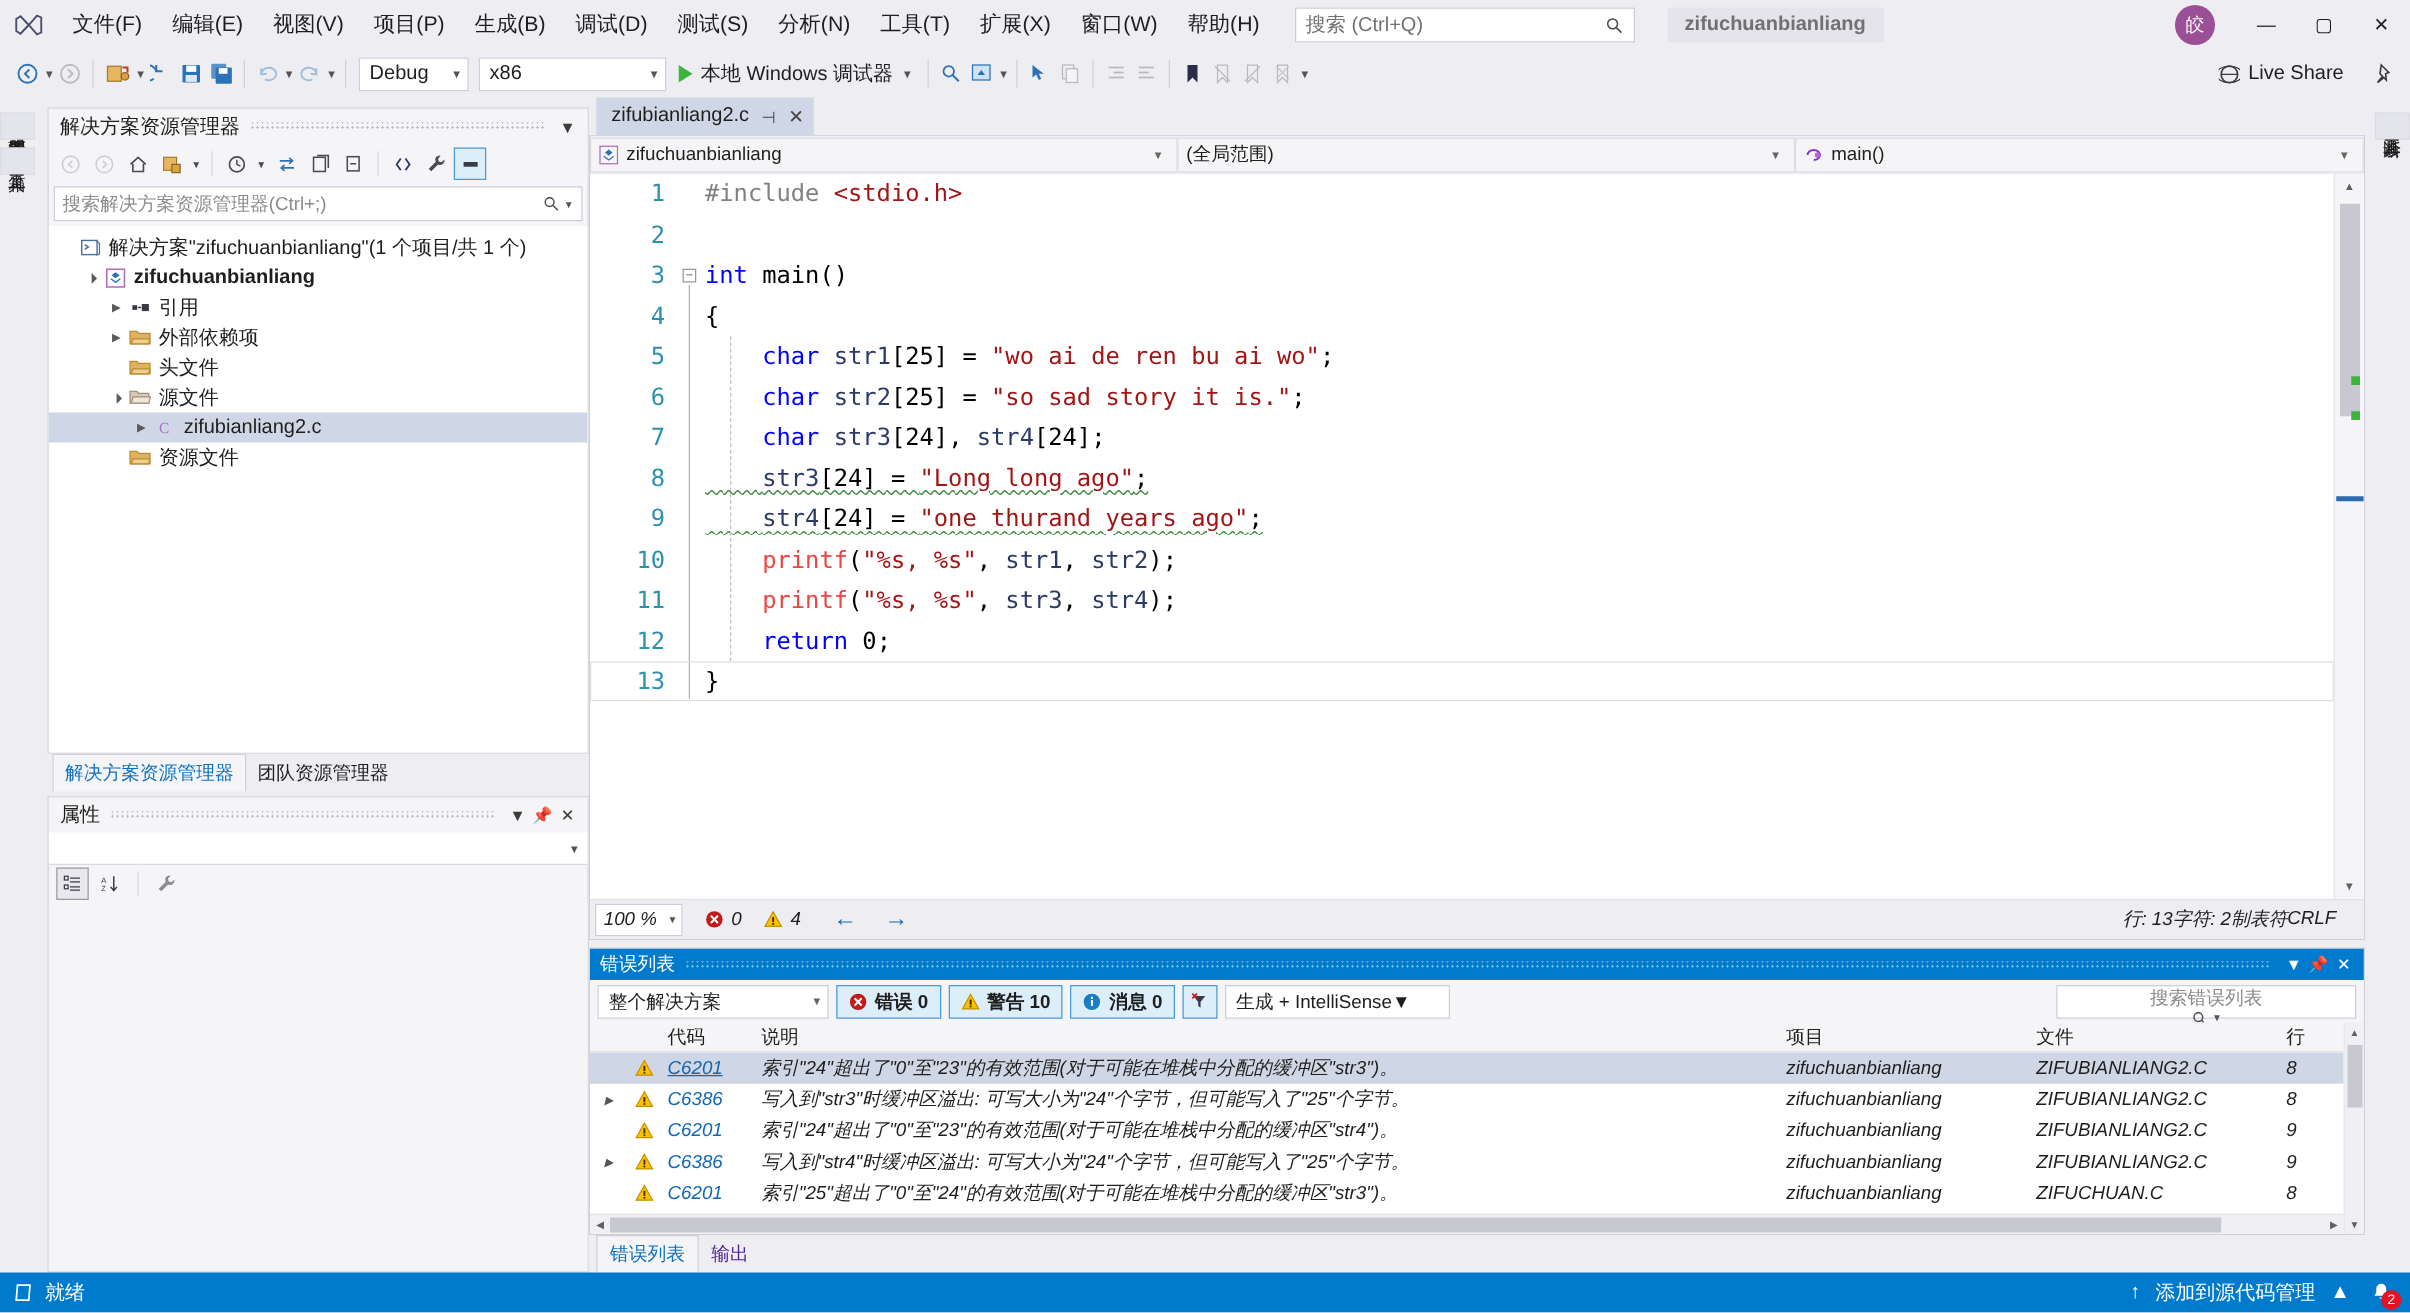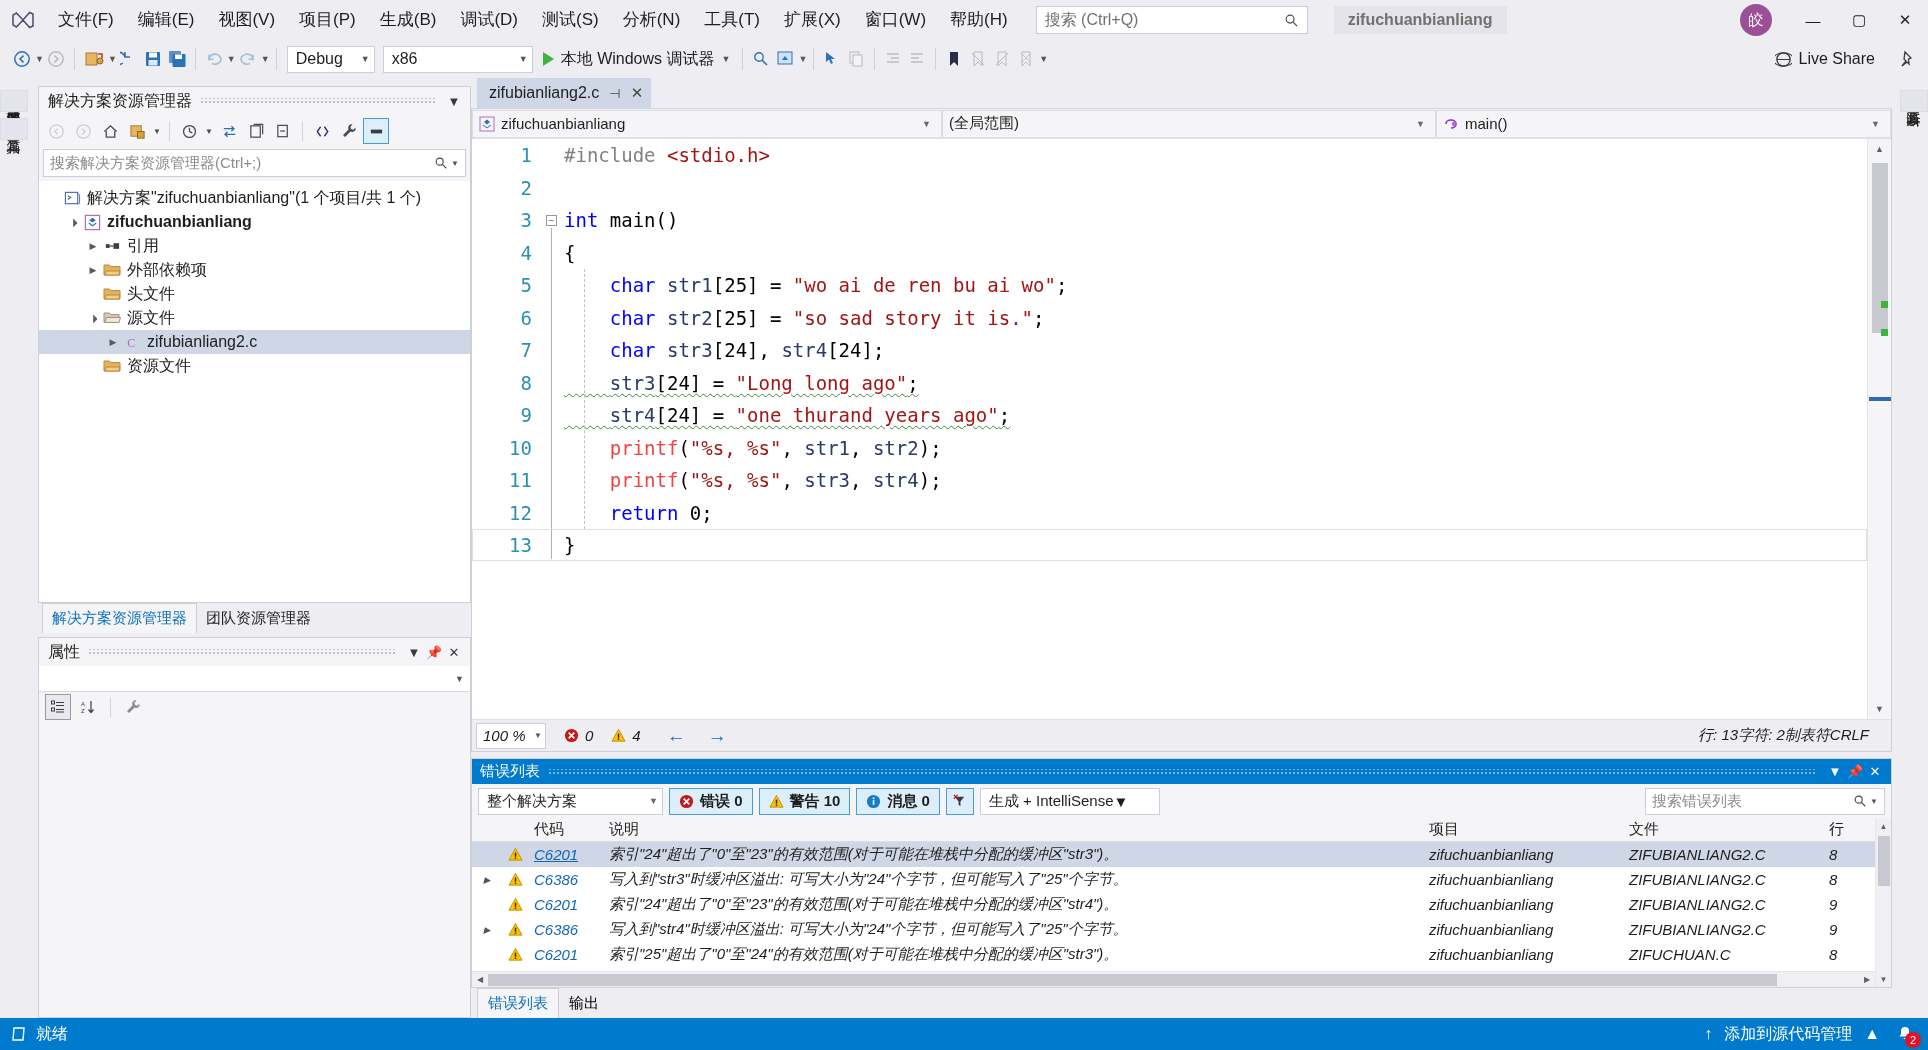--- a/index.html
+++ b/index.html
@@ -141,21 +141,21 @@
   .el-dots { flex:1; height:6px; margin:0 8px; background-image:radial-gradient(#6fb8e8 1px, transparent 1px); background-size:4px 4px; background-position:0 2px; }
   .el-hb { width:20px; text-align:center; font-size:13px; color:#fff; }
 
   .el-tools { height:34px; display:flex; align-items:center; padding:0 6px; gap:6px; background:#f5f5f7; }
   .el-combo { width:185px; height:27px; border:1px solid #cccedb; background:#fff; display:flex; align-items:center; padding:0 4px 0 8px; font-size:15px; }
   .el-combo .cv { flex:1; }
   .el-combo .ca { font-size:9px; color:#666; }
   .el-toggle { height:27px; border:1px solid #4a9bdc; background:#ddeefb; display:flex; align-items:center; padding:0 9px; font-size:15px; gap:6px;font-weight:bold; }
   .el-fbtn { width:28px; height:27px; border:1px solid #4a9bdc; background:#ddeefb; display:flex; align-items:center; justify-content:center; }
   .el-combo2 { width:180px; height:27px; border:1px solid #cccedb; background:#fff; display:flex; align-items:center; padding:0 4px 0 8px; font-size:15px; }
-  .el-search { margin-left:auto; width:240px; height:27px; border:1px solid #cccedb; background:#fff; display:flex; align-items:center; padding:0 6px; font-size:15px; color:#8c8c8c; }
+  .el-search { margin-left:auto; width:240px; height:27px; border:1px solid #cccedb; background:#fff; display:flex; align-items:center; padding:0 6px; font-size:15px; color:#8c8c8c;flex-direction:column; }
   .el-search .t { flex:1; }
 
   .el-grid { flex:1; display:flex; flex-direction:column; background:#fff; min-height:0; }
   .el-hdr { height:24px; display:flex; align-items:center; background:#f5f5f7; border-bottom:1px solid #dcdce2; font-size:15px; }
   .el-hdr > div, .el-row > div { padding:0 6px; white-space:nowrap; overflow:hidden; }
   .c-tw { width:30px; flex:0 0 30px; text-align:center; }
   .c-ic { width:26px; flex:0 0 26px; text-align:center; }
   .c-code { width:75px; flex:0 0 75px; }
   .c-desc { flex:1; min-width:0; }
   .c-proj { width:200px; flex:0 0 200px; }
@@ -169,21 +169,21 @@
   .el-hscroll { height:16px; background:#f0f0f4; display:flex; align-items:center; border-top:1px solid #e4e4e8; }
   .el-hscroll .ar { width:16px; text-align:center; font-size:8px; color:#606060; }
   .el-hscroll .track { flex:1; height:16px; position:relative; }
   .el-hscroll .thumb { position:absolute; left:0; top:2px; height:12px; width:94%; background:#c8c8d0; }
 
   .el-vscroll { width:16px; flex:0 0 16px; background:#f0f0f4; border-left:1px solid #e8e8ec; position:relative; }
   .el-vscroll .ar { height:16px; display:flex; align-items:center; justify-content:center; font-size:8px; color:#606060; }
   .el-vscroll .thumb { position:absolute; left:2px; width:12px; top:18px; height:50px; background:#c8c8d0; }
 
   .el-tabs { height:30px; display:flex; align-items:flex-end; padding-left:6px; background:#eeeef2; }
-  .el-tab { font-size:15px; padding:5px 10px; color:#000000; }
+  .el-tab { font-size:15px; padding:5px 10px; color:#4c1d95; }
   .el-tab.sel { background:#f5f5f7; color:#0e70c0; border:1px solid #cfcfd6; border-bottom:none; }
 
   
   .statusbar { height:32px; flex:0 0 32px; background:#007acc; display:flex; align-items:center; color:#fff; font-size:16px; padding:0 10px; }
   .sb-left { display:flex; align-items:center; gap:8px; }
   .sb-right { margin-left:auto; display:flex; align-items:center; gap:12px; }
   .bell { position:relative; width:26px; height:22px; display:flex; align-items:center; justify-content:center; }
   .bell-badge { position:absolute; right:-3px; bottom:-3px; background:#e81123; color:#fff; font-size:11px; width:16px; height:16px; border-radius:50%; display:flex; align-items:center; justify-content:center; }
   .centerpane { display:flex; flex-direction:column; flex:1; min-width:0; min-height:0; padding-right:10px; }
   svg { display:block; }

